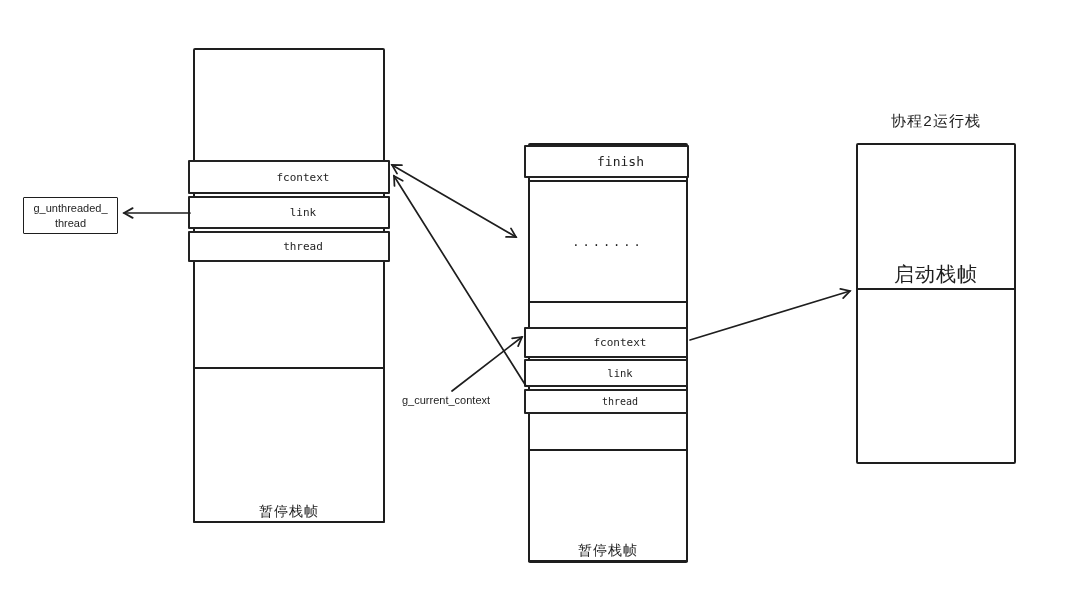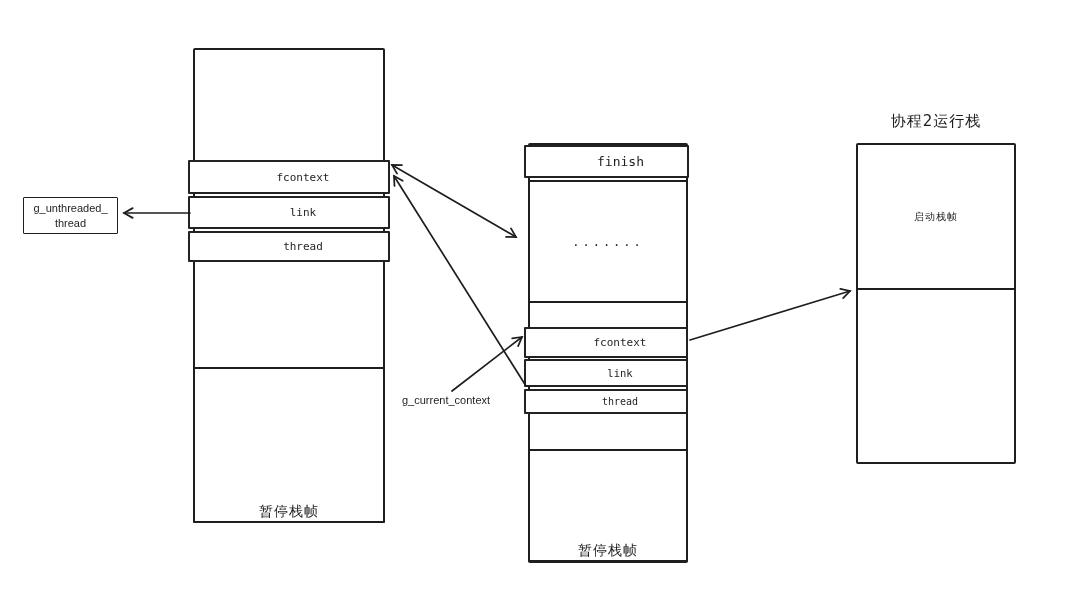--- a/index.html
+++ b/index.html
@@ -111,24 +111,24 @@
   <div class="abs cell" style="left:524px;top:389px;width:164px;height:25px;font-size:10px;">
     <span>thread</span>
   </div>
 
   <div class="abs frame-box" style="left:528px;top:449px;width:160px;height:113px;">
     <span>暂停栈帧</span>
   </div>
 
   <div class="abs code-label" style="left:402px;top:394px;text-align:right;">g_current_context</div>
 
-  <div class="abs stack-title" style="left:856px;top:112px;width:160px;">协程2运行栈</div>
+  <div class="abs stack-title" style="left:856px;top:112px;width:160px;font-family:Liberation Mono, monospace;">协程2运行栈</div>
 
   <div class="abs stack-box" style="left:856px;top:143px;width:160px;height:321px;">
-    <div class="abs" style="left:0;top:0;width:100%;height:143px;display:flex;align-items:center;justify-content:center;font-size:10px;letter-spacing:1px;">
+    <div class="abs" style="left:0;top:0;width:100%;height:143px;display:flex;align-items:flex-end;justify-content:center;font-size:20px;letter-spacing:1px;">
       <span>启动栈帧</span>
     </div>
     <div class="abs divider" style="left:0;top:143px;width:100%;"></div>
   </div>
 
   <svg class="arrow-layer" width="1070" height="597" viewBox="0 0 1070 597">
     <defs>
       <marker id="ah" viewBox="0 0 12 12" refX="10" refY="6" markerWidth="13" markerHeight="13" markerUnits="userSpaceOnUse" orient="auto-start-reverse">
         <path d="M2,1.5 L10,6 L2,10.5" fill="none" stroke="#1e1e1e" stroke-width="1.6" stroke-linecap="round"></path>
       </marker>

